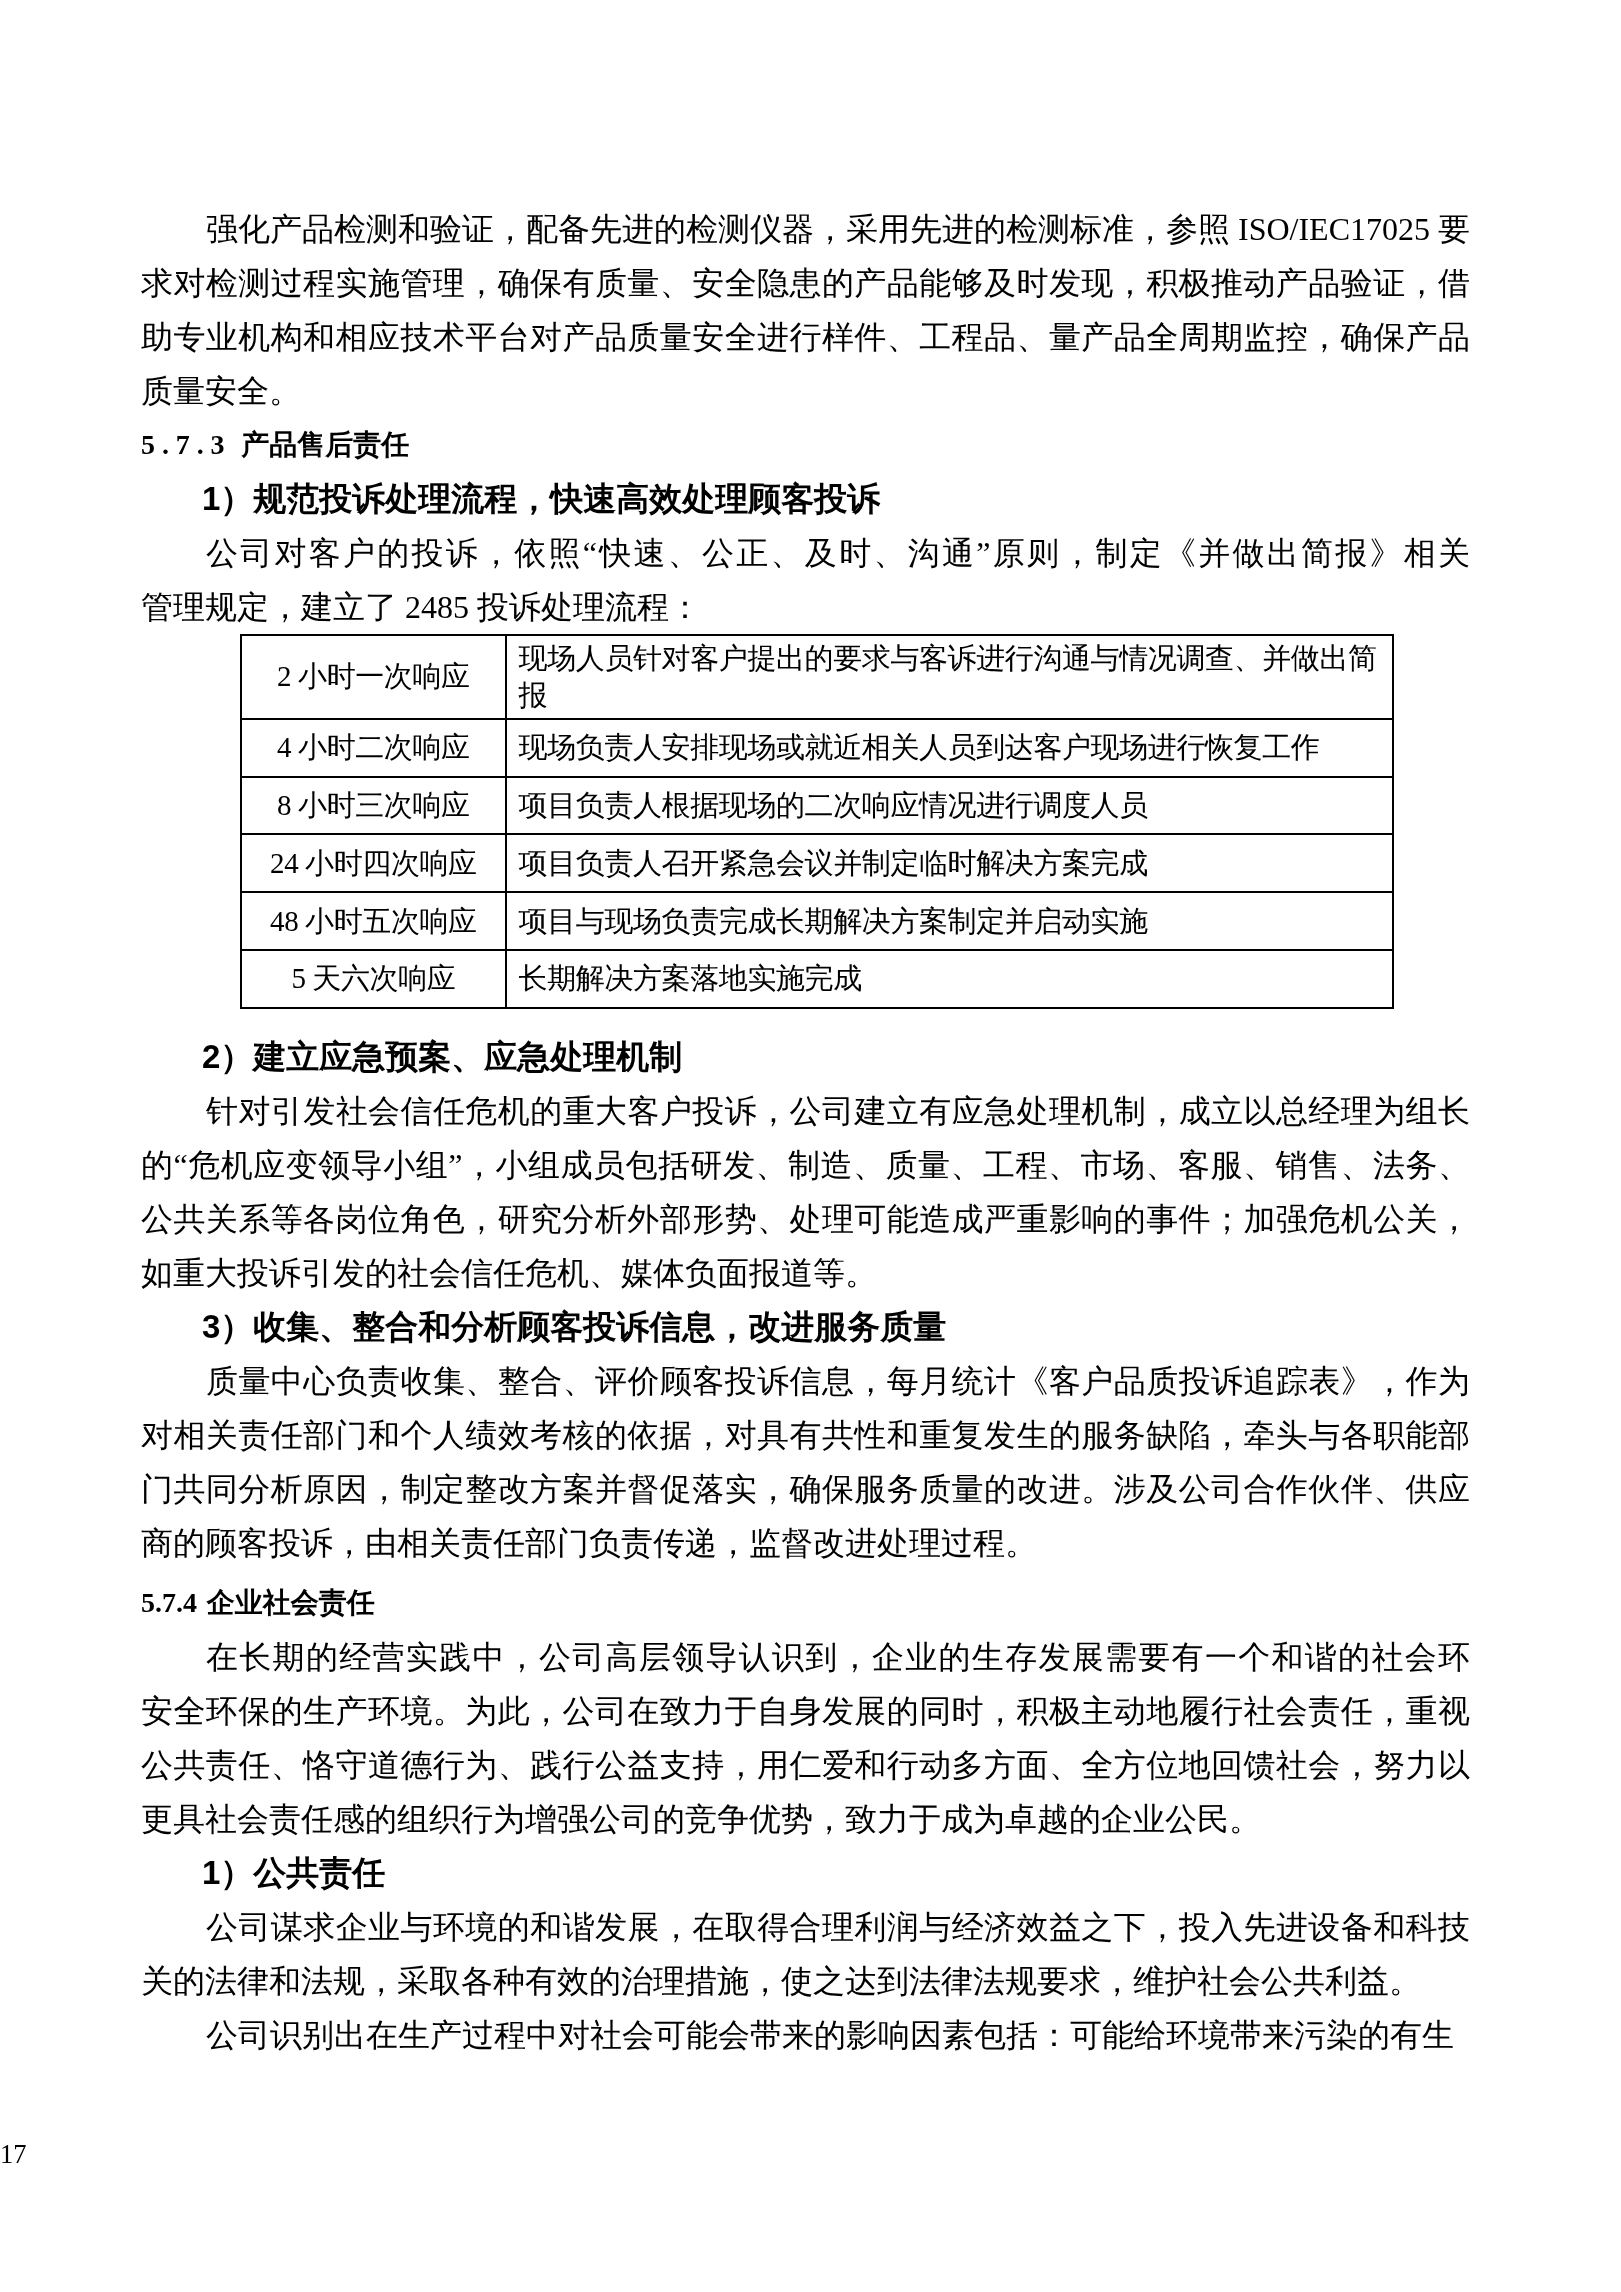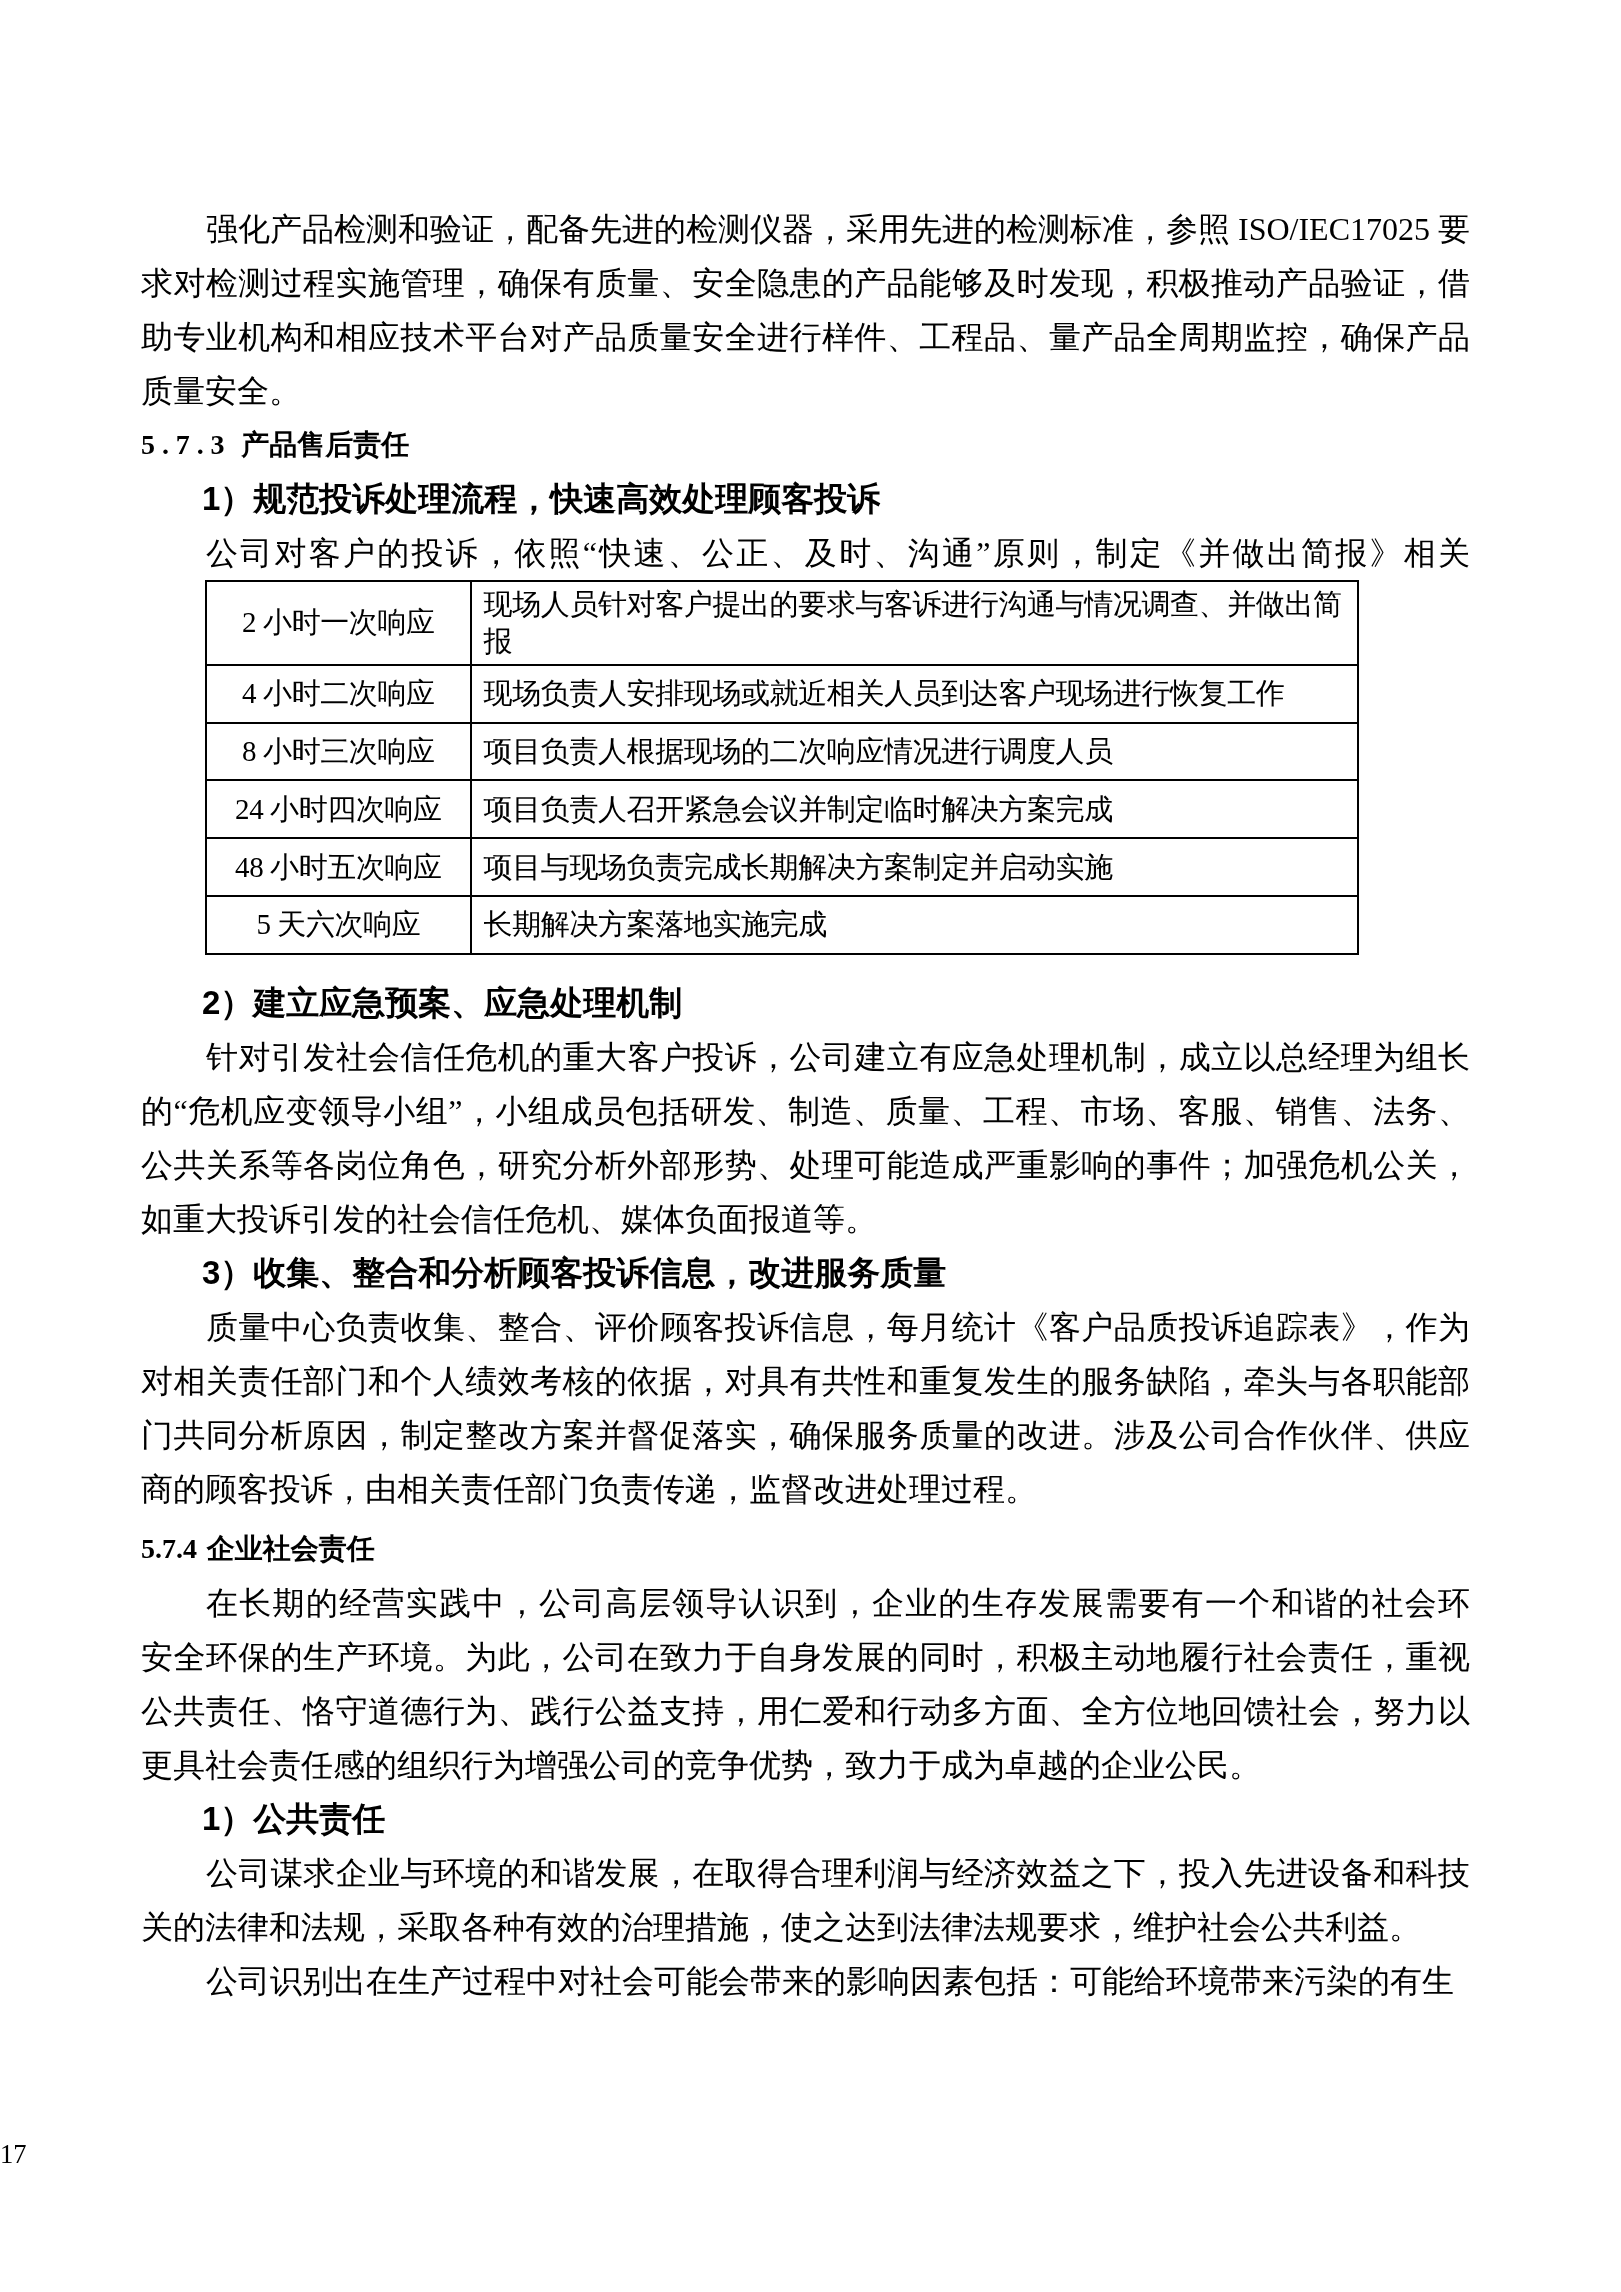--- a/index.html
+++ b/index.html
@@ -47,21 +47,21 @@
     font-size:33px;
     line-height:54px;height:54px;
     font-weight:bold;
     font-family:"Liberation Sans","DejaVu Sans",sans-serif;
     padding-left:61px;
     white-space:nowrap;
   }
   
   .resp-table{
     border-collapse:collapse;
-    margin-left:64px;
+    margin-left:99px;
     width:1121px;
     table-layout:fixed;
     padding-left:24px;
   }
   .resp-table td{
     border:2.9px solid #000;
     font-size:29px;
     line-height:37px;
     vertical-align:middle;
     padding:3.9px 7.8px 3.9px 11.8px;
@@ -101,20 +101,21 @@
     </div>
 
     <div class="sec-head">
       <span class="num spaced">5.7.3</span><span>产品售后责任</span>
     </div>
 
     <div class="sub-head">1）规范投诉处理流程，快速高效处理顾客投诉</div>
 
     <div class="para">
       <div class="line first">公司对客户的投诉，依照“快速、公正、及时、沟通”原则，制定《并做出简报》相关</div>
+      <div class="line last">管理规定，建立了 2485 投诉处理流程：</div>
     </div>
 
     <table class="resp-table">
       <tbody>
         <tr class="tall">
           <td class="time">2 小时一次响应</td>
           <td class="action">现场人员针对客户提出的要求与客诉进行沟通与情况调查、并做出简报</td>
         </tr>
         <tr class="short">
           <td class="time">4 小时二次响应</td>

